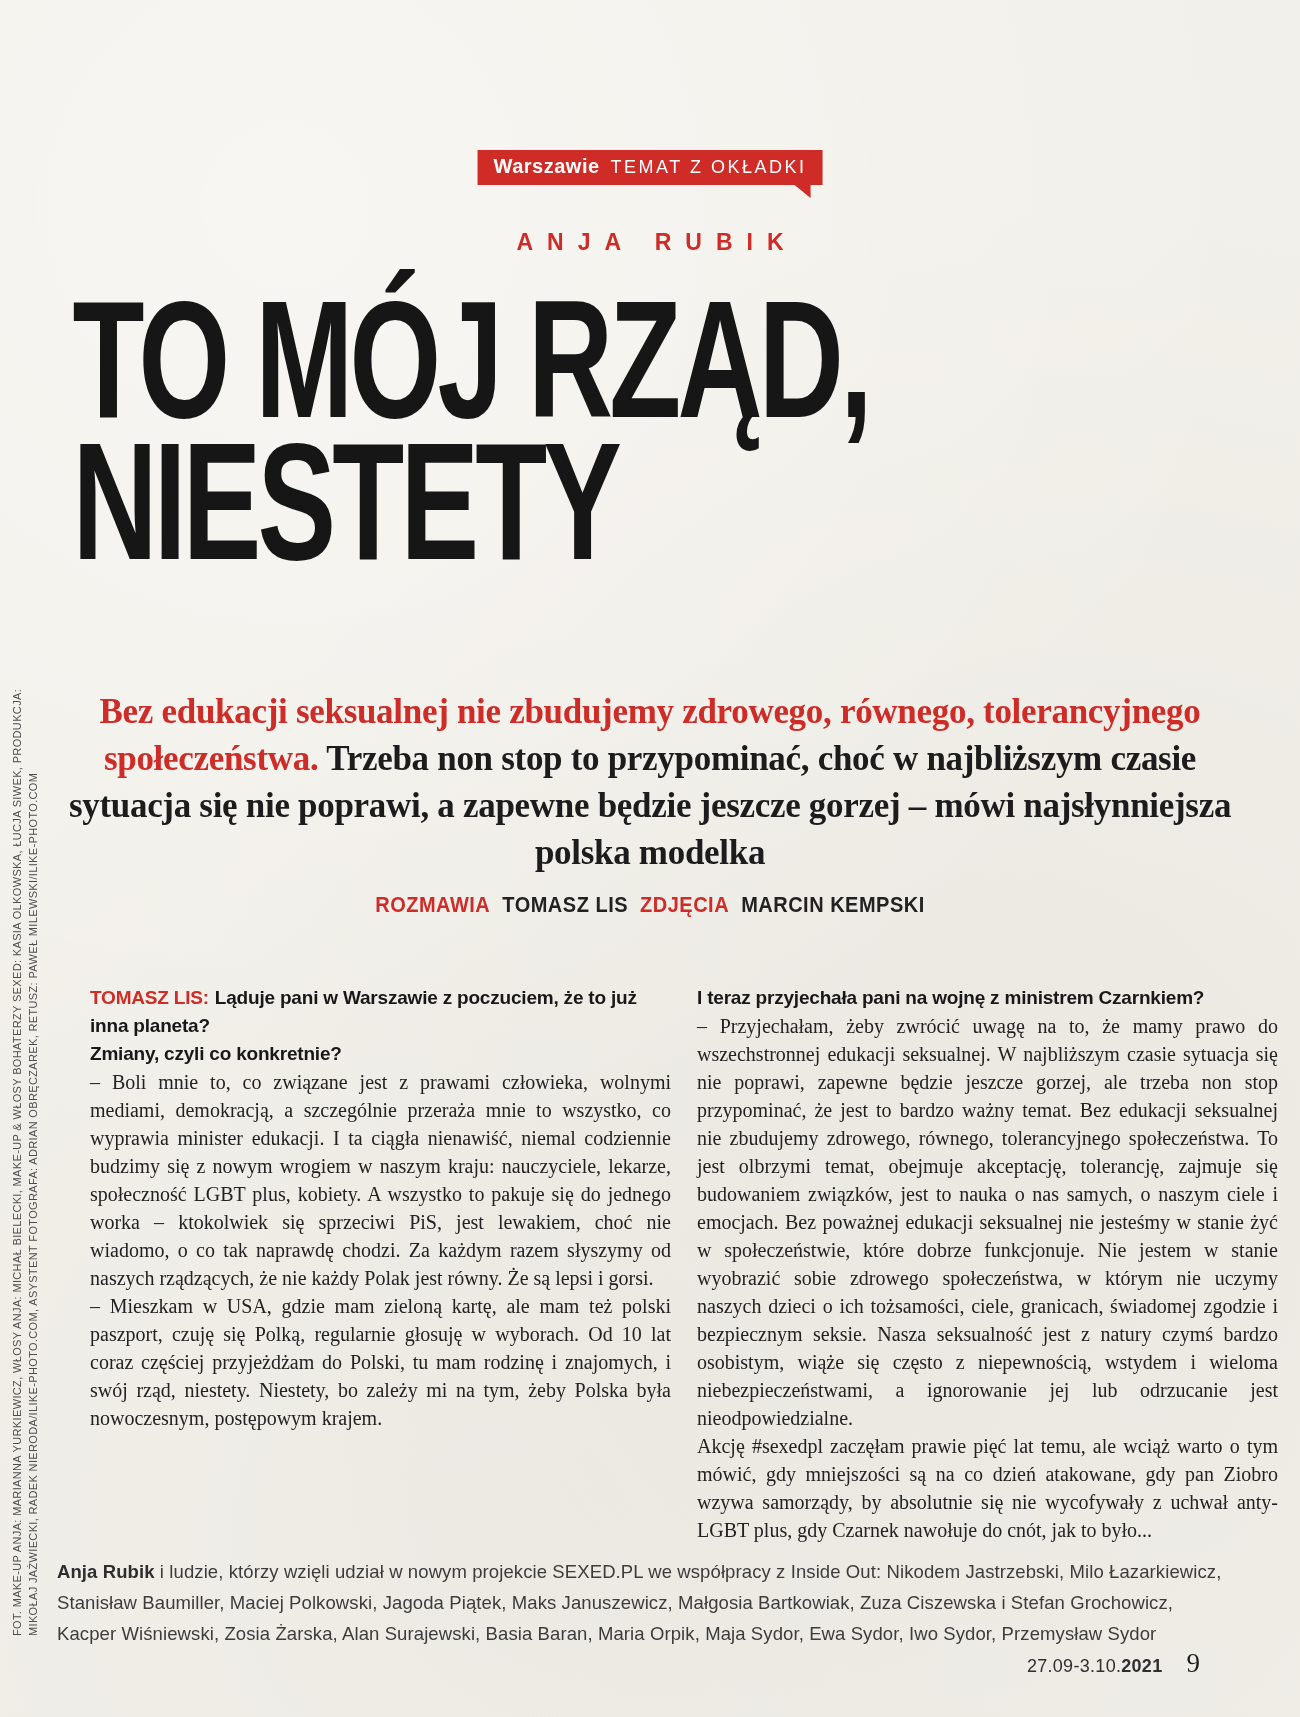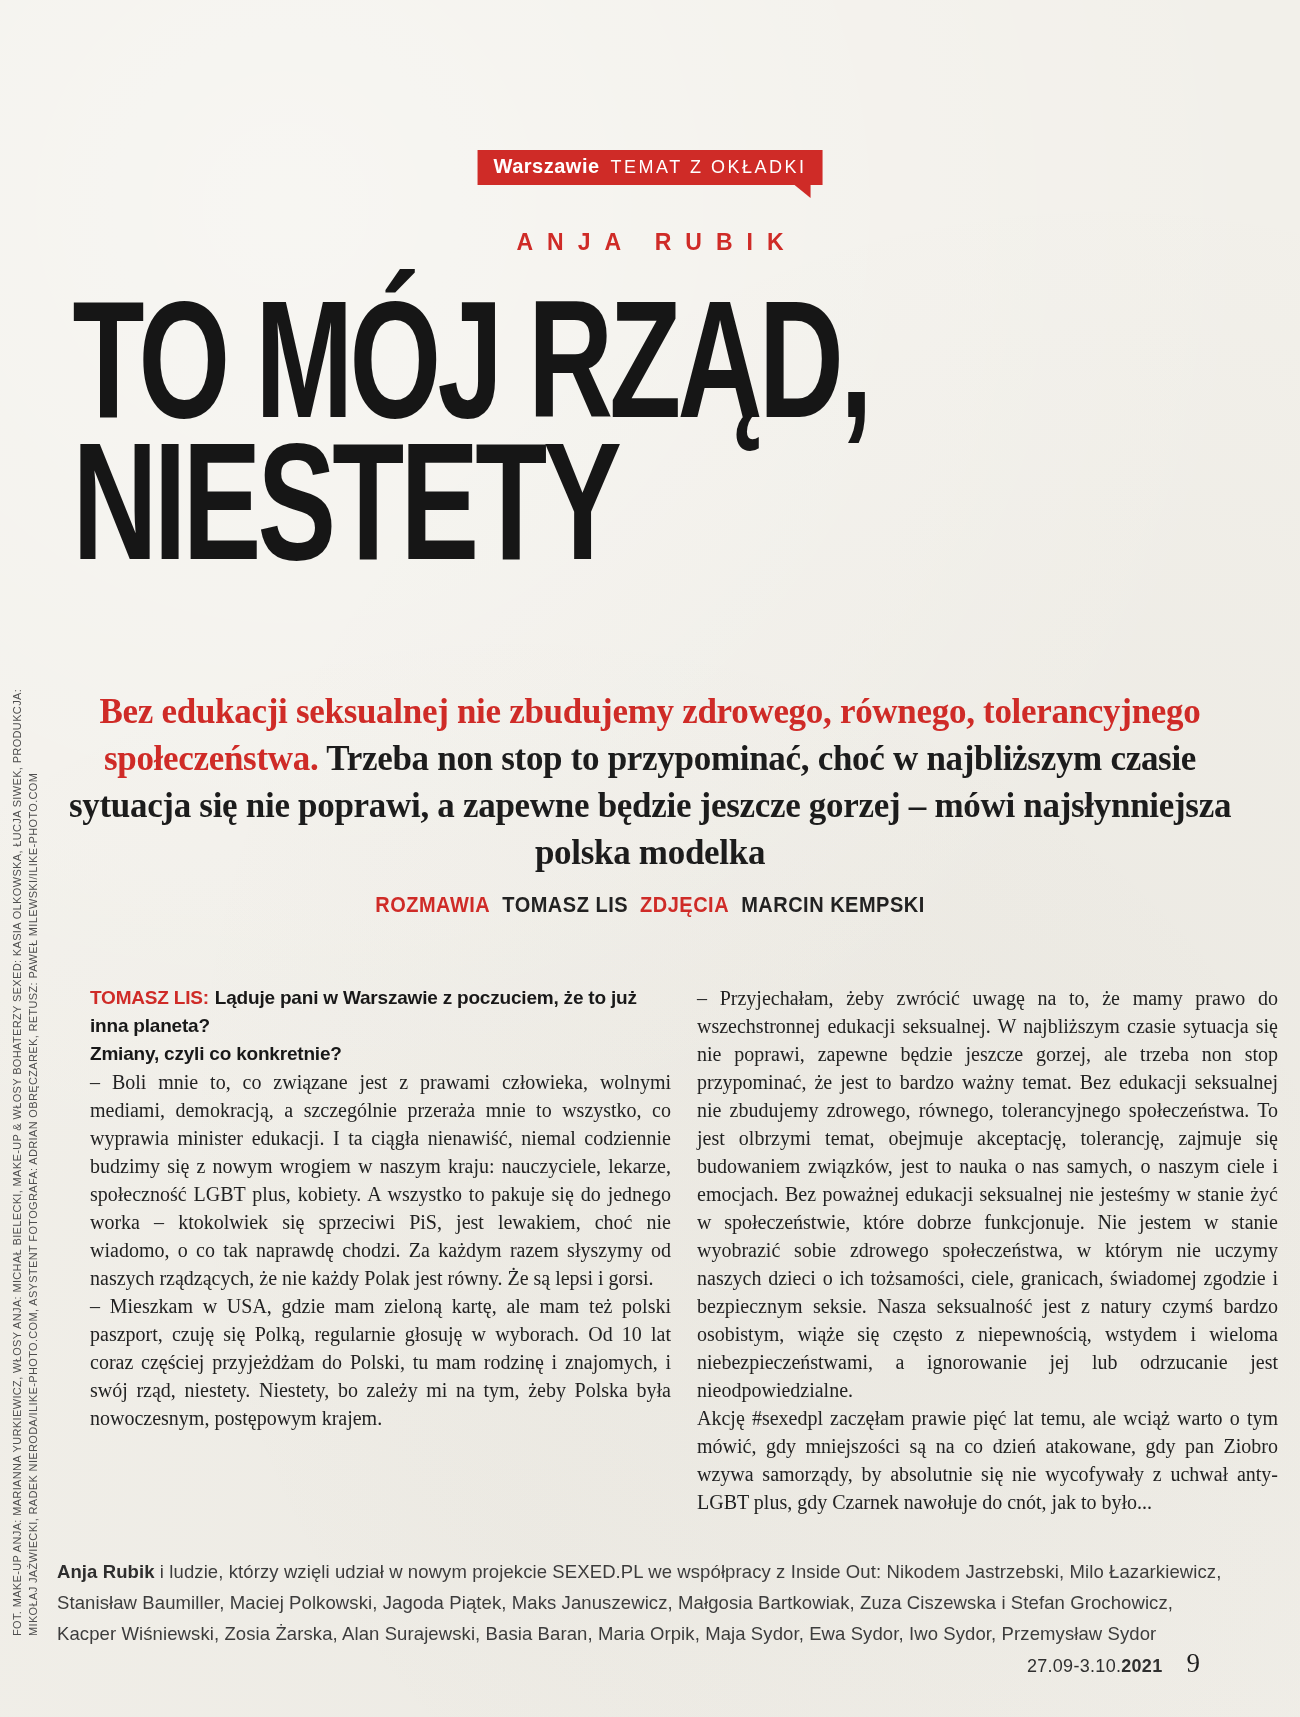--- a/index.html
+++ b/index.html
@@ -105,20 +105,21 @@
   </div>
 
   <div class="columns">
     <div class="col">
       <p class="q"><span class="speaker">TOMASZ LIS:</span><span>Ląduje pani w Warszawie z poczuciem, że to już inna planeta?</span></p>
       <p class="q">Zmiany, czyli co konkretnie?</p>
       <p class="a">– Boli mnie to, co związane jest z prawami człowieka, wolnymi mediami, demokracją, a szczególnie przeraża mnie to wszystko, co wyprawia minister edukacji. I ta ciągła nienawiść, niemal codziennie budzimy się z nowym wrogiem w naszym kraju: nauczyciele, lekarze, społeczność LGBT plus, kobiety. A wszystko to pakuje się do jednego worka – ktokolwiek się sprzeciwi PiS, jest lewakiem, choć nie wiadomo, o co tak naprawdę chodzi. Za każdym razem słyszymy od naszych rządzących, że nie każdy Polak jest równy. Że są lepsi i gorsi.</p>
       <p class="a">– Mieszkam w USA, gdzie mam zieloną kartę, ale mam też polski paszport, czuję się Polką, regularnie głosuję w wyborach. Od 10 lat coraz częściej przyjeżdżam do Polski, tu mam rodzinę i znajomych, i swój rząd, niestety. Niestety, bo zależy mi na tym, żeby Polska była nowoczesnym, postępowym krajem.</p>
     </div>
     <div class="col">
+      <p class="q">I teraz przyjechała pani na wojnę z ministrem Czarnkiem?</p>
       <p class="a">– Przyjechałam, żeby zwrócić uwagę na to, że mamy prawo do wszechstronnej edukacji seksualnej. W najbliższym czasie sytuacja się nie poprawi, zapewne będzie jeszcze gorzej, ale trzeba non stop przypominać, że jest to bardzo ważny temat. Bez edukacji seksualnej nie zbudujemy zdrowego, równego, tolerancyjnego społeczeństwa. To jest olbrzymi temat, obejmuje akceptację, tolerancję, zajmuje się budowaniem związków, jest to nauka o nas samych, o naszym ciele i emocjach. Bez poważnej edukacji seksualnej nie jesteśmy w stanie żyć w społeczeństwie, które dobrze funkcjonuje. Nie jestem w stanie wyobrazić sobie zdrowego społeczeństwa, w którym nie uczymy naszych dzieci o ich tożsamości, ciele, granicach, świadomej zgodzie i bezpiecznym seksie. Nasza seksualność jest z natury czymś bardzo osobistym, wiąże się często z niepewnością, wstydem i wieloma niebezpieczeństwami, a ignorowanie jej lub odrzucanie jest nieodpowiedzialne.</p>
       <p class="a">Akcję #sexedpl zaczęłam prawie pięć lat temu, ale wciąż warto o tym mówić, gdy mniejszości są na co dzień atakowane, gdy pan Ziobro wzywa samorządy, by absolutnie się nie wycofywały z uchwał anty-LGBT plus, gdy Czarnek nawołuje do cnót, jak to było...</p>
     </div>
   </div>
 
   <div class="caption">
     <b>Anja Rubik</b><span> i ludzie, którzy wzięli udział w nowym projekcie SEXED.PL we współpracy z Inside Out: Nikodem Jastrzebski, Milo Łazarkiewicz, Stanisław Baumiller, Maciej Polkowski, Jagoda Piątek, Maks Januszewicz, Małgosia Bartkowiak, Zuza Ciszewska i Stefan Grochowicz, Kacper Wiśniewski, Zosia Żarska, Alan Surajewski, Basia Baran, Maria Orpik, Maja Sydor, Ewa Sydor, Iwo Sydor, Przemysław Sydor</span>
   </div>
 
   <div class="meta">

